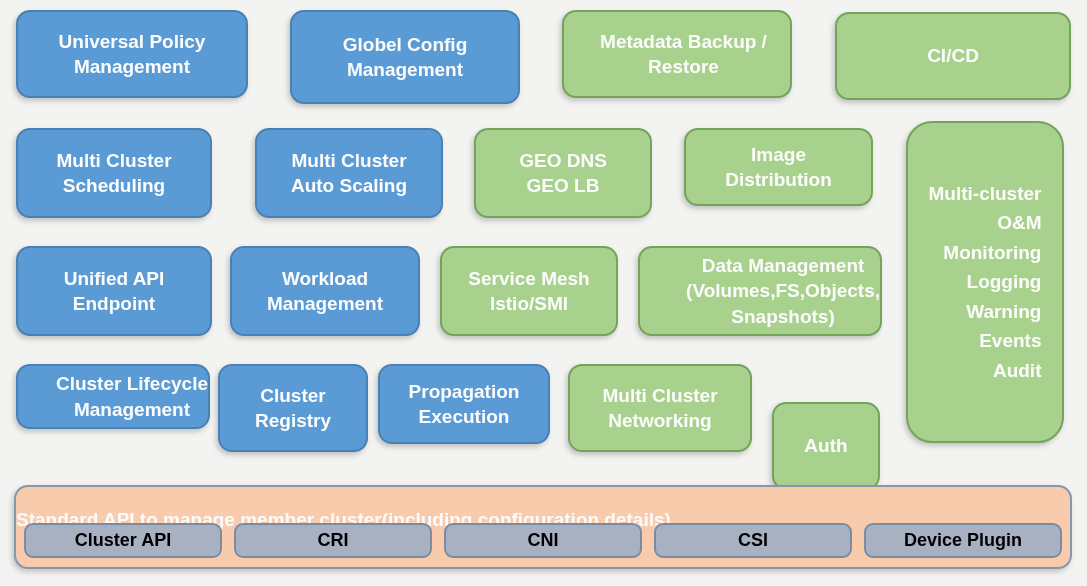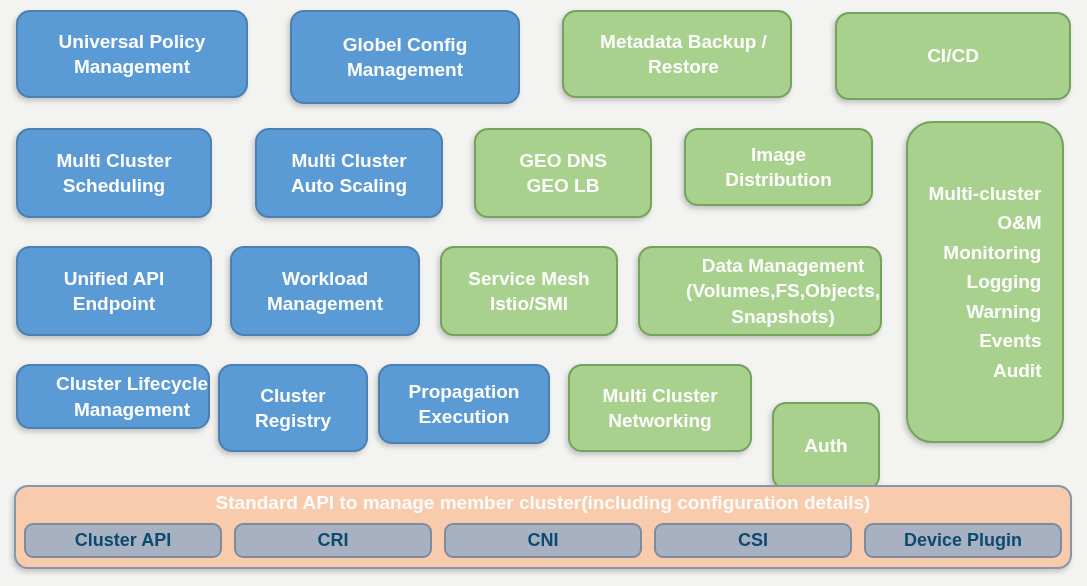--- a/index.html
+++ b/index.html
@@ -46,42 +46,42 @@
     position: absolute;
     left: 14px; top: 485px;
     width: 1058px; height: 84px;
     background: var(--orange-fill, #f8cbad);
     border: 2px solid var(--orange-border, #8696ac);
     border-radius: 14px;
     box-shadow: -2px 3px 5px rgba(110,110,110,0.35);
     box-sizing: border-box;
   }
   .api-title {
-    margin-top: 5px;
-    text-align: center;
+    margin-top: 22px;
+    text-align: left;
     color: #fbfbfb;
     font-size: 19px;
     font-weight: 700;
   }
   .api-items {
     position: absolute;
     left: 8px; right: 8px; top: 36px;
     display: flex;
     gap: 12px;
   }
   .api-item {
     flex: 1;
     height: 35px;
     background: var(--gray-fill, #a7b1c2);
     border: 2px solid var(--gray-border, #7d8b9e);
     border-radius: 9px;
     display: flex;
     align-items: center;
     justify-content: center;
-    color: #0c4a6e;
+    color: #000000;
     font-size: 18px;
     font-weight: 700;
     box-sizing: border-box;
   }
 </style>
 </head>
 <body>
 
 <div class="stage">
 

